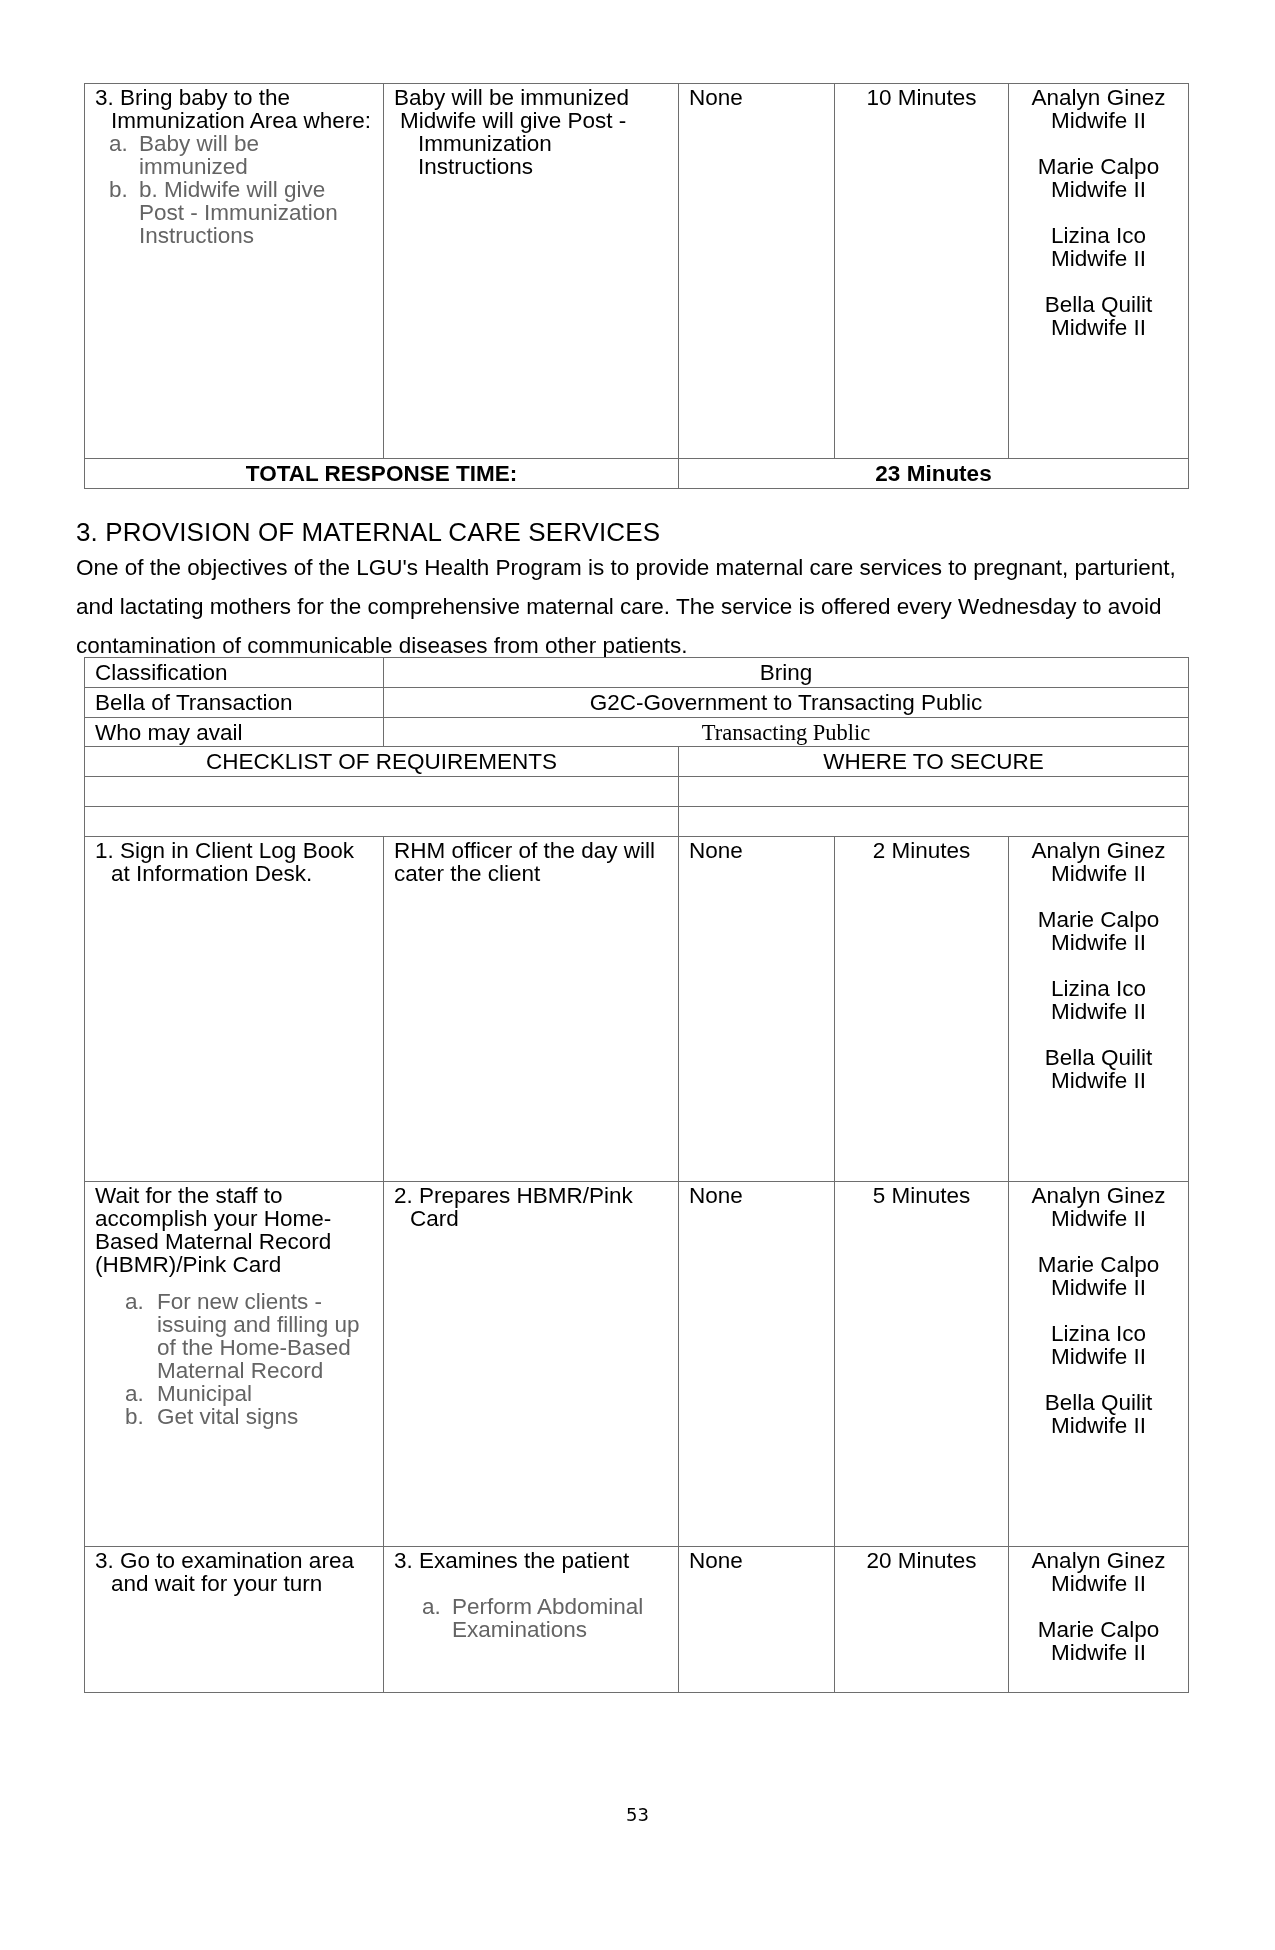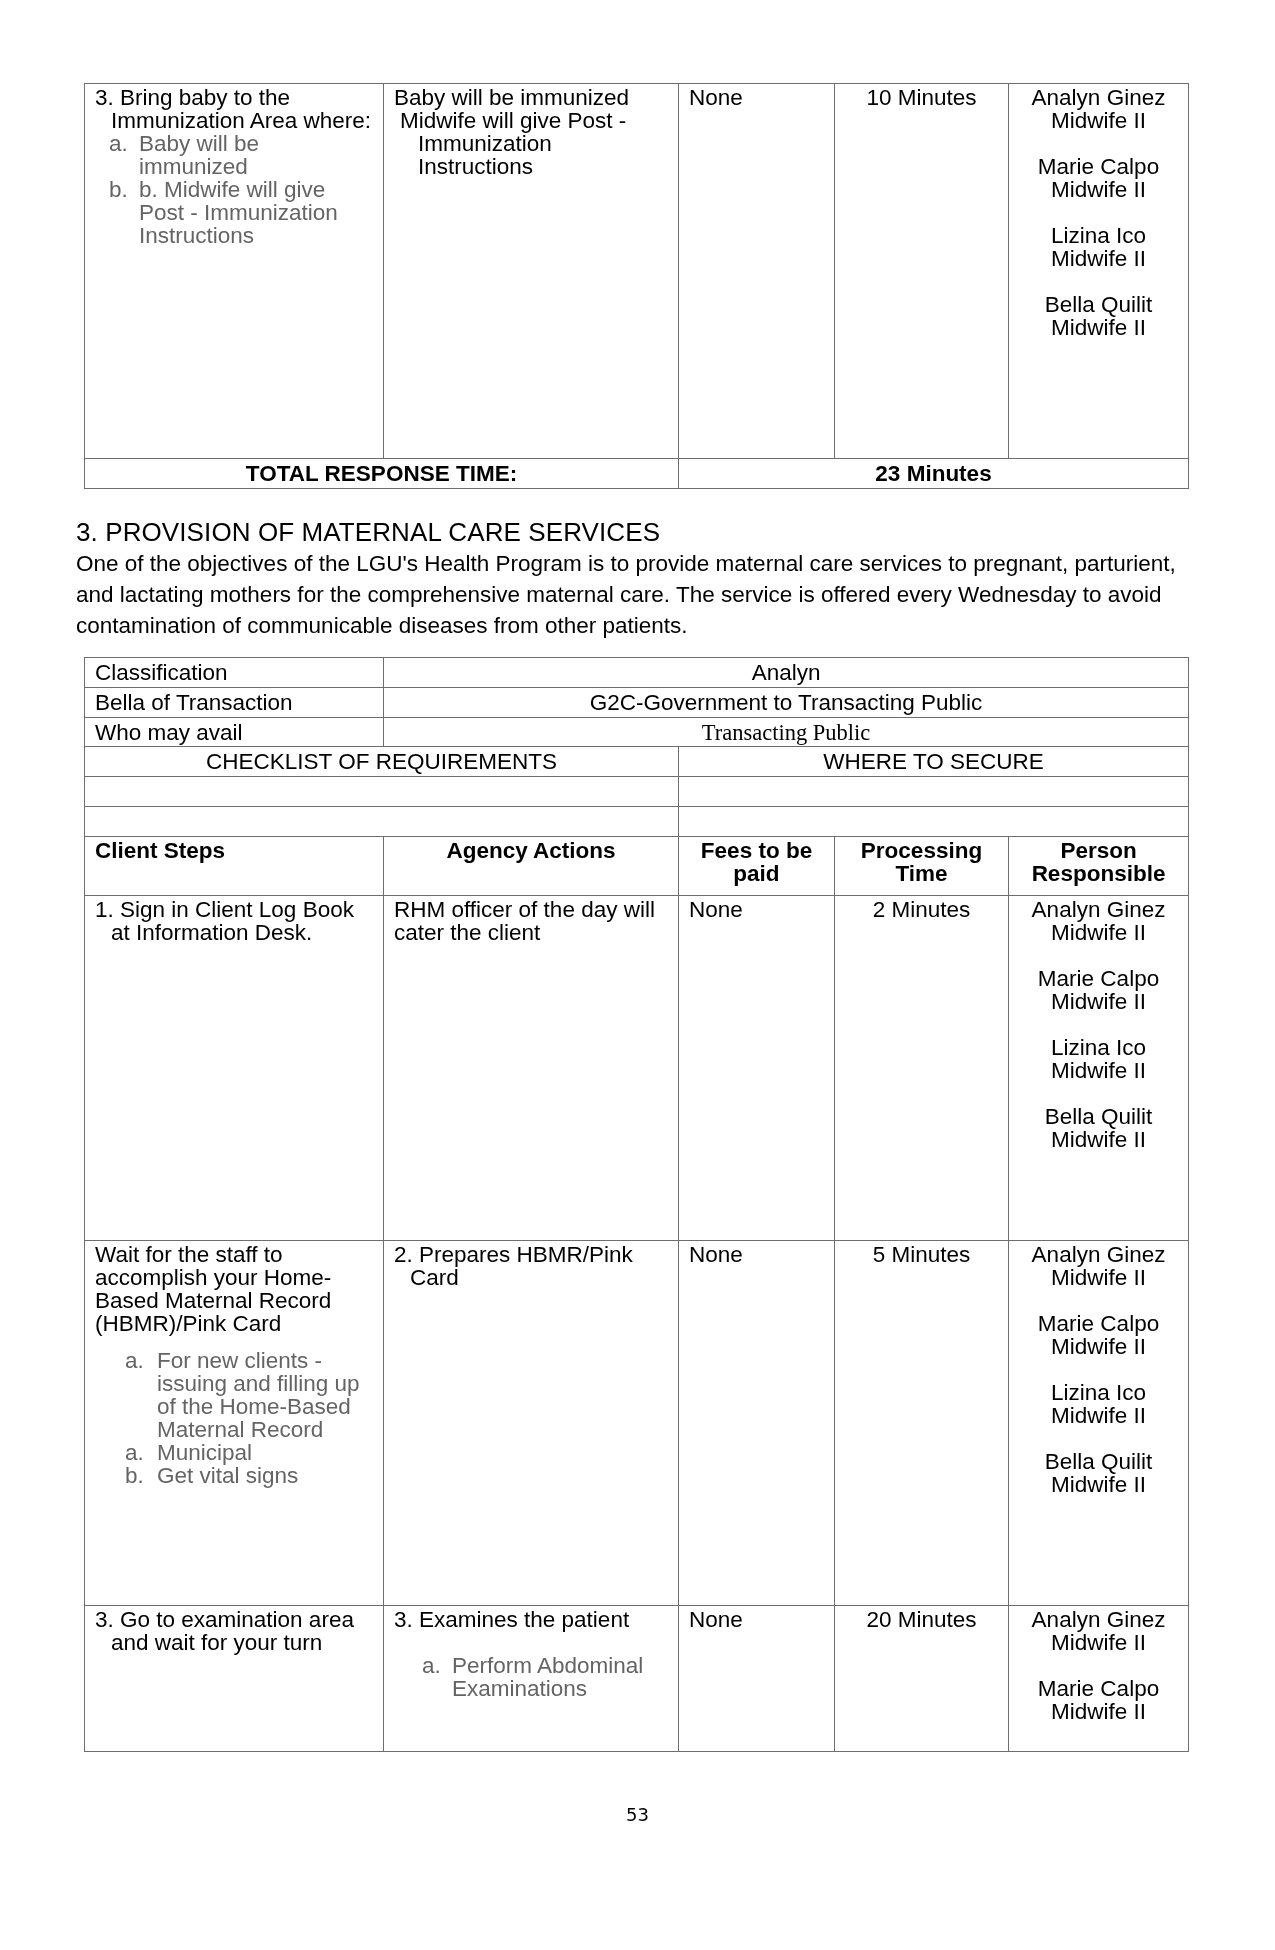--- a/index.html
+++ b/index.html
@@ -10,21 +10,21 @@
   td { border:1.5px solid #6e6e6e; vertical-align:top; padding:0 10px; font-size:22.5px; line-height:23px; }
   .c { text-align:center; }
   .b { font-weight:bold; }
   .ind { padding-left:16px; text-indent:-16px; }
   .sub { color:#646464; margin:0; padding:0; list-style:none; }
   .sub li { position:relative; padding-left:44px; }
   .sub li .mk { position:absolute; left:14px; }
   .person { margin-bottom:23px; }
   .person:last-child { margin-bottom:0; }
   #heading { left:76px; top:517px; font-size:26px; font-weight:normal; letter-spacing:0.1px; }
-  #intro { left:76px; top:548px; width:1120px; font-size:22.5px; line-height:31px; }
+  #intro { left:76px; top:548px; width:1120px; font-size:22.5px; line-height:39px; }
   #pageno { left:0; width:1275px; top:1804px; text-align:center; font-family:"DejaVu Sans", sans-serif; font-size:18px; }
   .pt4 { padding-top:2px; }
 </style>
 </head>
 <body>
 
 <table style="top:83px;">
   <colgroup>
       <col style="width:299px">
       <col style="width:295px">
@@ -86,48 +86,41 @@
   <colgroup>
       <col style="width:299px">
       <col style="width:295px">
       <col style="width:156px">
       <col style="width:174px">
       <col style="width:180px">
     </colgroup>
   <tbody>
   <tr style="height:30px;">
     <td style="vertical-align:middle;">Classification</td>
-    <td colspan="4" class="c" style="vertical-align:middle;">Analyn</td>
+    <td colspan="4" class="c" style="vertical-align:middle;">Bring</td>
   </tr>
   <tr style="height:30px;">
     <td style="vertical-align:middle;">Bella of Transaction</td>
     <td colspan="4" class="c" style="vertical-align:middle;">G2C-Government to Transacting Public</td>
   </tr>
   <tr style="height:29px;">
     <td style="vertical-align:middle;">Who may avail</td>
     <td colspan="4" class="c" style="vertical-align:middle;font-family:Liberation Serif, serif;">Transacting Public</td>
   </tr>
   <tr style="height:30px;">
     <td colspan="2" class="c" style="vertical-align:middle;">CHECKLIST OF REQUIREMENTS</td>
     <td colspan="3" class="c" style="vertical-align:middle;">WHERE TO SECURE</td>
   </tr>
   <tr style="height:30px;">
     <td colspan="2"></td>
     <td colspan="3"></td>
   </tr>
   <tr style="height:30px;">
     <td colspan="2"></td>
     <td colspan="3"></td>
-  </tr>
-  <tr style="height:59px;">
-    <td class="b pt4">Client Steps</td>
-    <td class="b c pt4">Agency Actions</td>
-    <td class="b c pt4">Fees to be paid</td>
-    <td class="b c pt4">Processing Time</td>
-    <td class="b c pt4" style="padding:2px 2px 0;">Person Responsible</td>
   </tr>
 
   <tr style="height:345px;">
     <td>
           <div class="ind pt4">1. Sign in Client Log Book at Information Desk.</div>
         </td>
     <td>
           <div class="pt4">RHM officer of the day will cater the client</div>
         </td>
     <td>

